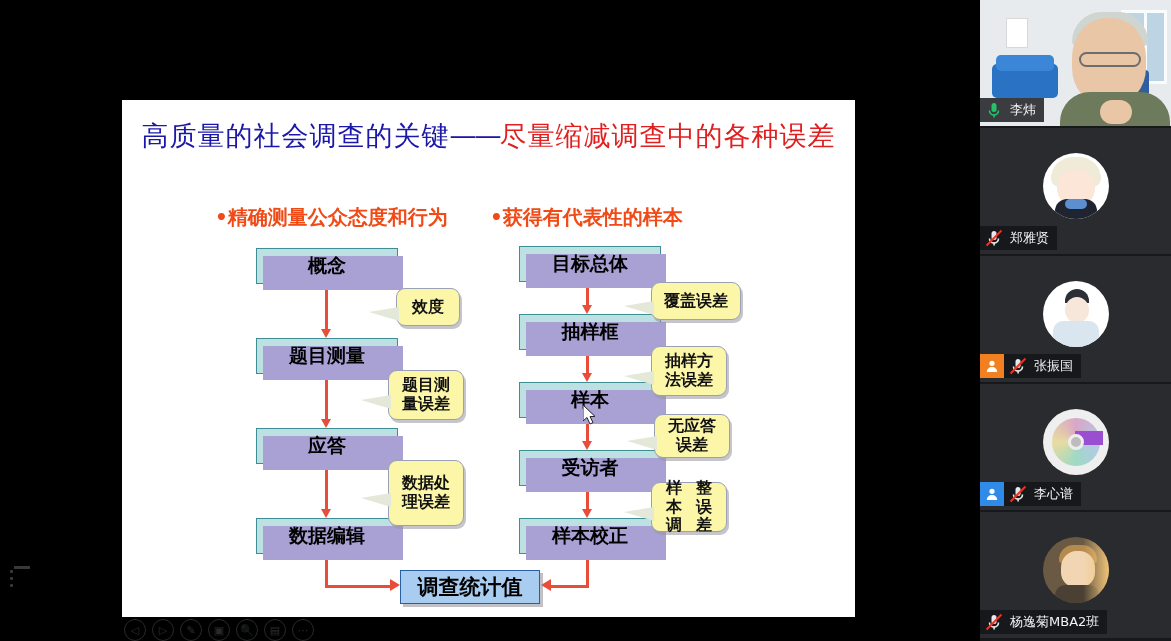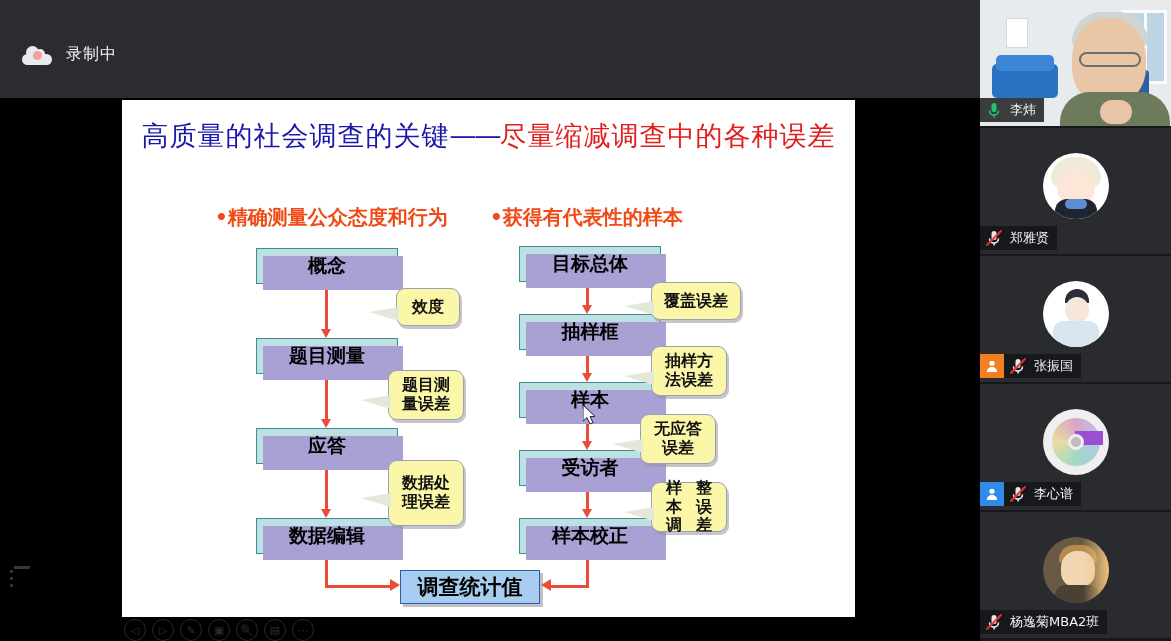--- a/index.html
+++ b/index.html
@@ -169,31 +169,20 @@
   .av-boy .glow { position:absolute; right:0; top:0; width:26px; height:66px;
                   background:linear-gradient(90deg,rgba(255,214,140,0),#f0c47a); }
 </style>
 </head>
 <body>
 
 <div class="app">
 
   <div class="stage">
 
-    <div class="topbar">
-      <div class="rec">
-        <span class="cloud-icon">
-          <span class="c1"></span>
-            <span class="c2"></span>
-            <span class="c3"></span>
-            <span class="dot"></span>
-        </span>
-        <span class="rec-text">录制中</span>
-      </div>
-    </div>
 
     <div class="sidebtn">
       <b></b>
         <b></b>
         <b></b>
         <i></i>
         <i></i>
         <i></i>
     </div>
 
@@ -243,21 +232,21 @@
 
       <div class="callout" style="left:529px; top:182px; width:90px; height:38px;">
         <span class="tail"></span>
         <span>覆盖误差</span>
       </div>
       <div class="callout" style="left:529px; top:246px; width:76px; height:50px; flex-direction:column;">
         <span class="tail"></span>
         <span>抽样方</span>
         <span>法误差</span>
       </div>
-      <div class="callout" style="left:518px; top:314px; width:76px; height:50px; flex-direction:column;">
+      <div class="callout" style="left:532px; top:314px; width:76px; height:44px; flex-direction:column;">
         <span class="tail"></span>
         <span>无应答</span>
         <span>误差</span>
       </div>
       <div class="callout" style="left:529px; top:382px; width:76px; height:50px; flex-direction:row;">
         <span class="tail"></span>
         <span>样本调</span>
         <span>整误差</span>
       </div>
 

